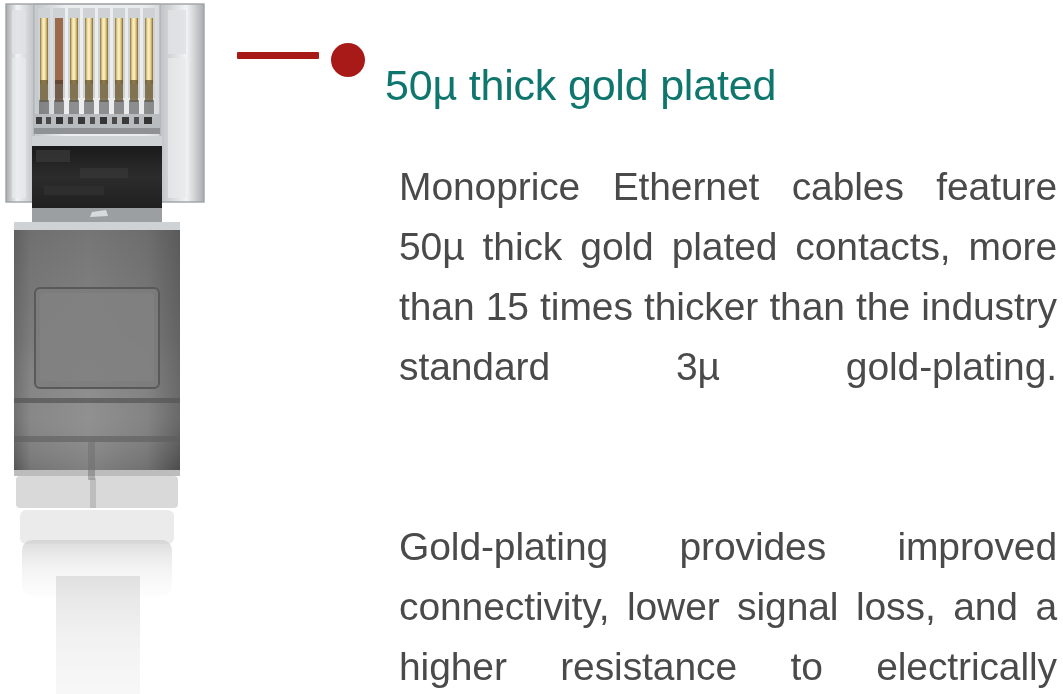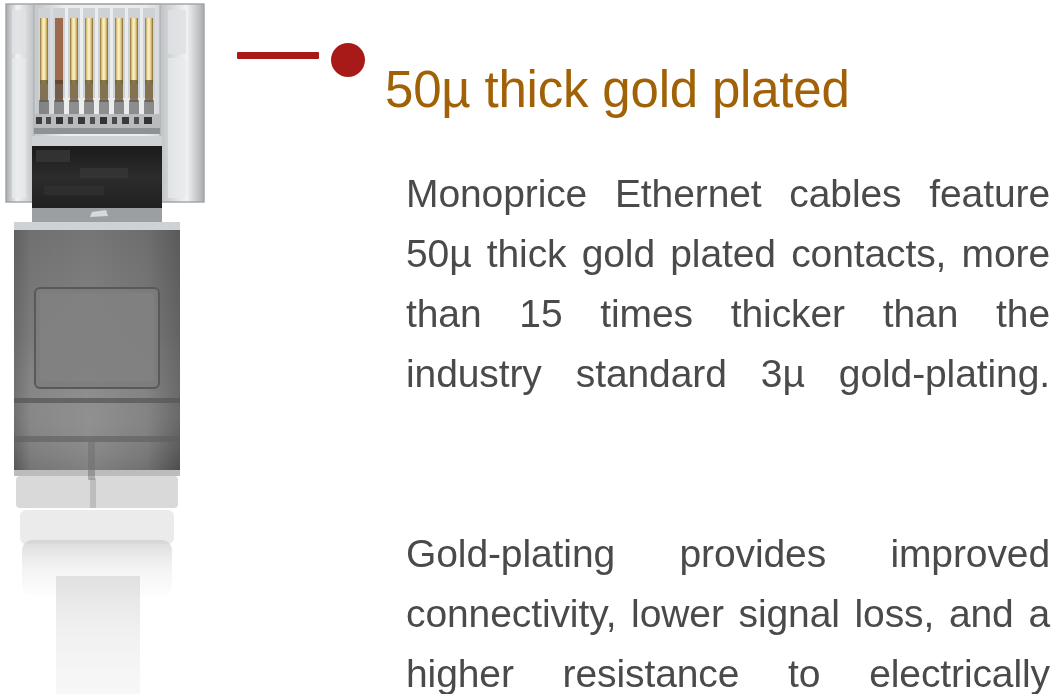--- a/index.html
+++ b/index.html
@@ -56,37 +56,37 @@
     top: 19px;
     width: 34px;
     height: 34px;
     background: #a81a17;
     border-radius: 50%;
   }
   #heading-text {
     position: absolute;
     left: 149px;
     top: 0;
-    font-size: 51px;
+    font-size: 43px;
     line-height: 64px;
     font-weight: 400;
-    color: #a16207;
+    color: #0f766e;
     white-space: nowrap;
     letter-spacing: -0.2px;
   }
 
   
   #body-block {
     position: absolute;
     left: 158px;
     top: 152px;
     width: 668px;
   }
   .body-paragraph {
-    margin: 12px;
+    margin: 5px;
     font-size: 39px;
     line-height: 60px;
     color: #4a4a4a;
     text-align: justify;
     text-justify: inter-word;
     font-weight: 400;
     letter-spacing: -0.1px;
   }
   .body-paragraph.gap-before {
     margin-top: 60px;

